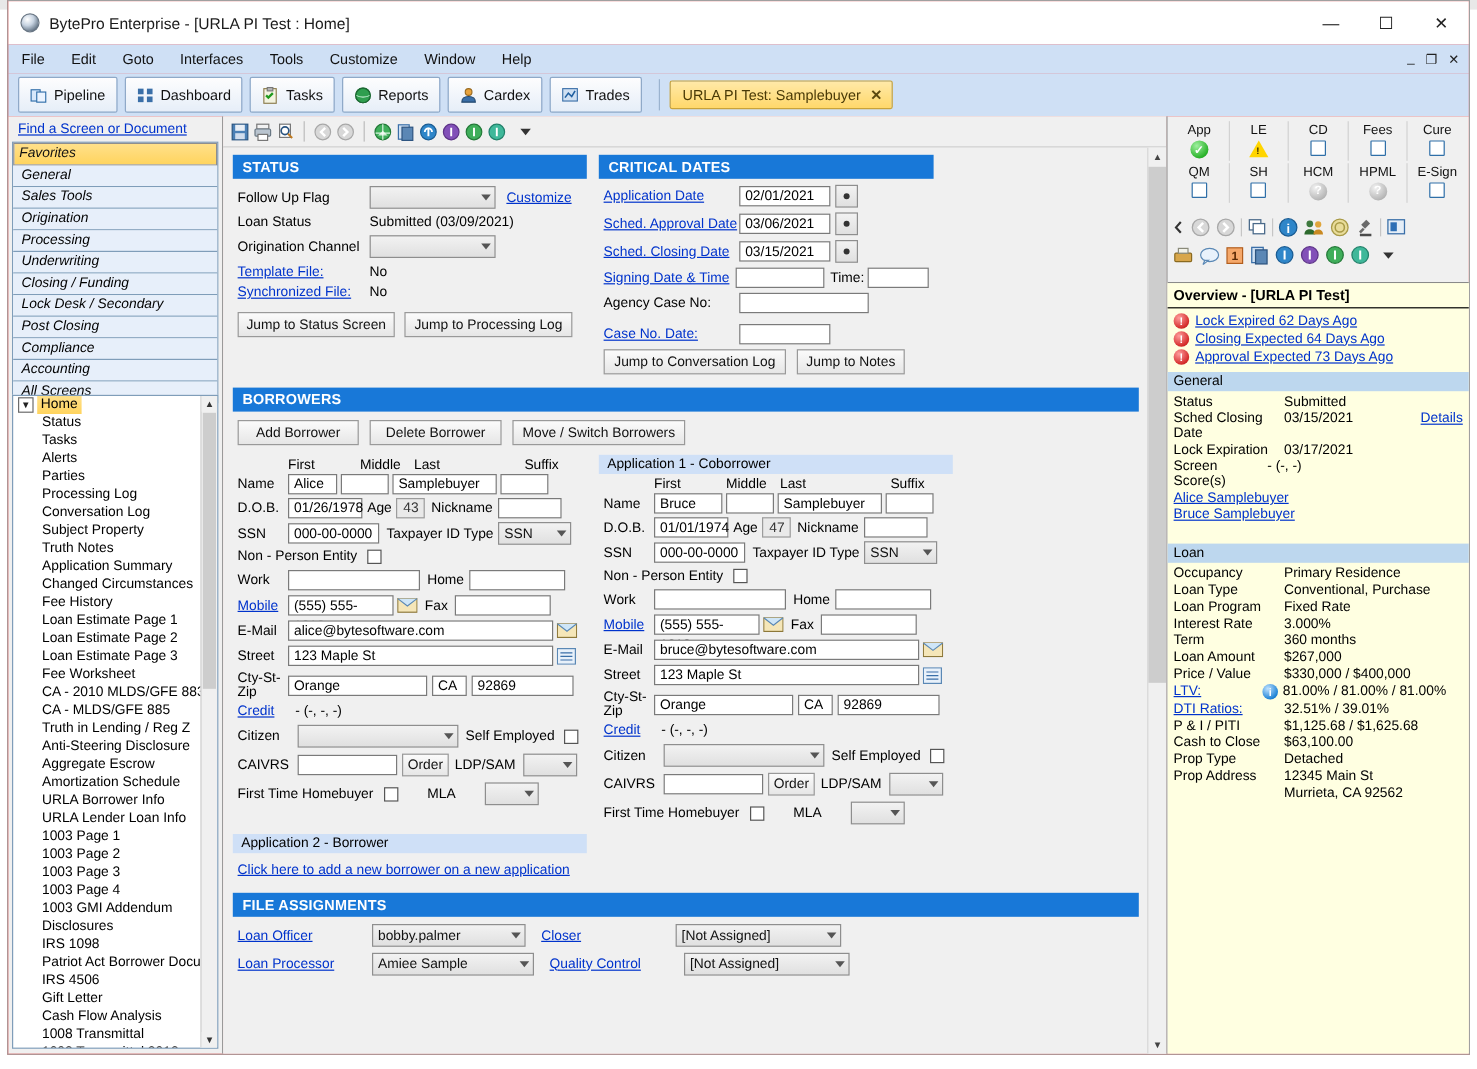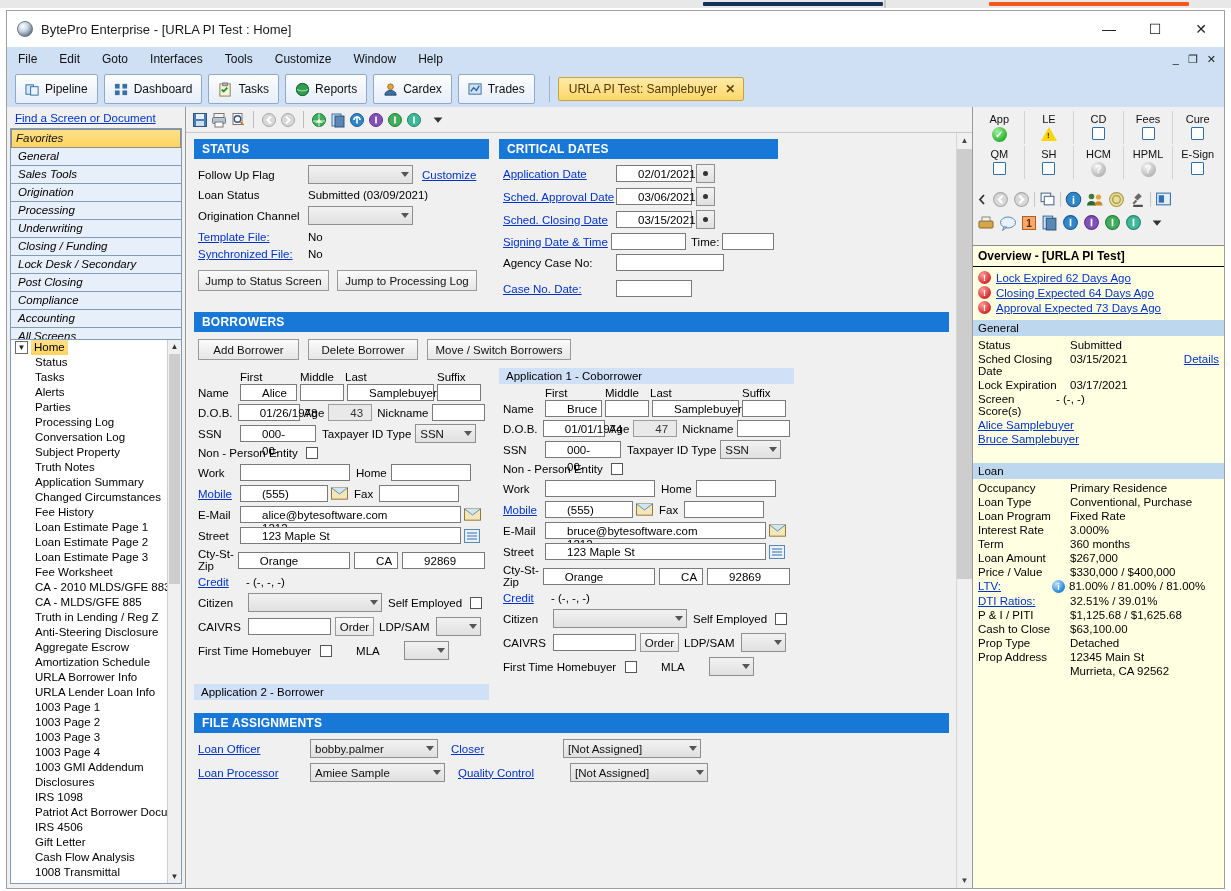--- a/index.html
+++ b/index.html
@@ -13,21 +13,21 @@
   }
   .app{position:relative;width:1231px;height:891px;box-sizing:border-box;}
 
   
   .chrome-strip{position:absolute;top:0;left:0;width:1231px;height:8px;background:#e8e8e8;}
   .chrome-tab-navy{position:absolute;top:2px;left:703px;width:180px;height:4px;background:#16305c;border-radius:1px;}
   .chrome-tab-orange{position:absolute;top:2px;left:989px;width:200px;height:4px;background:#f4571c;border-radius:1px;}
   .chrome-sep{position:absolute;top:0;left:884px;width:2px;height:8px;background:#c6c6c6;}
 
   
-  .winframe{position:absolute;top:10px;left:6px;width:1219px;height:879px;border:1px solid #a0a0a0;background:#ef4444;box-sizing:border-box;}
+  .winframe{position:absolute;top:0;left:6px;width:1219px;height:879px;border:1px solid #a0a0a0;background:#ef4444;box-sizing:border-box;}
 
   
   .titlebar{position:absolute;top:0;left:0;right:0;height:36px;background:#ffffff;display:flex;align-items:center;}
   .title-icon{width:16px;height:16px;margin-left:10px;margin-right:8px;border-radius:50%;
     background:radial-gradient(circle at 35% 30%, #ffffff 0%, #c8d4e2 38%, #6b7b8c 75%, #3c4651 100%);
     border:1px solid #6a7785;box-sizing:border-box;}
   .title-text{font-size:13px;color:#1a1a1a;}
   .win-btns{margin-left:auto;display:flex;height:36px;}
   .win-btn{width:46px;height:36px;display:flex;align-items:center;justify-content:center;font-size:14px;color:#222;}
 
@@ -80,21 +80,21 @@
   .msb-thumb{position:absolute;top:16px;left:0;right:0;height:430px;background:#cdcdcd;}
 
   .inner{position:absolute;top:0;left:0;right:15px;bottom:0;padding:6px 8px 0 8px;box-sizing:border-box;}
 
   .secbar{background:#1878d8;color:#fff;font-weight:bold;font-size:12px;padding:3px 8px;letter-spacing:.2px;}
   .subbar{background:#cfe0f7;color:#000;font-size:11.5px;padding:2px 7px;}
 
   .row{display:flex;align-items:center;}
   .lbl{font-size:11.5px;color:#000;}
   .lnk{font-size:11.5px;color:#0033cc;text-decoration:underline;cursor:pointer;}
-  .inp{border:1px solid #7a7a7a;background:#fff;height:17px;line-height:17px;font-size:11.5px;padding:0 21px;box-sizing:border-box;font-family:"Liberation Sans",sans-serif;color:#000;}
+  .inp{border:1px solid #7a7a7a;background:#fff;height:17px;line-height:17px;font-size:11.5px;padding:0 4px;box-sizing:border-box;font-family:"Liberation Sans",sans-serif;color:#000;}
   .inp.ro{background:#e9e9e9;border:1px solid #9c9c9c;color:#333;text-align:center;}
   .sel{border:1px solid #8e8e8e;background:linear-gradient(#f2f2f2,#e0e0e0);height:19px;box-sizing:border-box;display:flex;align-items:center;justify-content:space-between;padding:0 3px 0 4px;font-size:11.5px;color:#111;}
   .sel .cv{height:0;width:0;border-left:4px solid transparent;border-right:4px solid transparent;border-top:5px solid #555;margin-left:4px;}
   .btn{border:1px solid #999;background:linear-gradient(#fbfbfb,#e6e6e6);height:21px;display:flex;align-items:center;justify-content:center;font-size:11.5px;color:#111;box-sizing:border-box;}
   .cbx{width:12px;height:12px;border:1px solid #555;background:#fff;box-sizing:border-box;}
   .dotbtn{width:19px;height:19px;border:1px solid #8e8e8e;background:linear-gradient(#f2f2f2,#e0e0e0);display:flex;align-items:center;justify-content:center;box-sizing:border-box;}
   .dotbtn i{width:5px;height:5px;background:#333;border-radius:50%;display:block;}
 
   .panelcols{display:flex;gap:10px;}
 
@@ -452,20 +452,24 @@
                   <span class="inp" style="width:52px;margin-left:3px"></span>
                 </div>
                 <div class="row" style="margin-bottom:9px">
                   <span class="lbl" style="width:113px">Agency Case No:</span>
                   <span class="inp" style="width:108px"></span>
                 </div>
                 <div class="row" style="margin-bottom:4px">
                   <span class="lnk" style="width:113px">Case No. Date:</span>
                   <span class="inp" style="width:76px"></span>
                 </div>
+                <div class="row" style="gap:9px">
+                  <span class="btn" style="width:152px">Jump to Conversation Log</span>
+                  <span class="btn" style="width:90px">Jump to Notes</span>
+                </div>
               </div>
             </div>
           </div>
 
           <div style="margin-top:11px">
             <div class="secbar">BORROWERS</div>
             <div class="row" style="gap:9px;padding:7px 4px 8px 4px">
               <span class="btn" style="width:101px">Add Borrower</span>
               <span class="btn" style="width:110px">Delete Borrower</span>
               <span class="btn" style="width:144px">Move / Switch Borrowers</span>
@@ -476,21 +480,21 @@
               <div style="width:295px">
                 <div style="padding:3px 4px 0 4px">
                   <div class="row" style="padding-left:42px;margin-bottom:1px">
                     <span class="lbl" style="width:60px">First</span>
                     <span class="lbl" style="width:45px">Middle</span>
                     <span class="lbl" style="width:92px">Last</span>
                     <span class="lbl">Suffix</span>
                   </div>
                   <div class="row" style="margin-bottom:3px">
                     <span class="lbl" style="width:42px">Name</span>
-                    <span class="inp" style="width:57px">Alice</span>
+                    <span class="inp" style="width:41px">Alice</span>
                     <span class="inp" style="width:40px;margin-left:3px"></span>
                     <span class="inp" style="width:87px;margin-left:3px">Samplebuyer</span>
                     <span class="inp" style="width:40px;margin-left:3px"></span>
                   </div>
                   <div class="row" style="margin-bottom:3px">
                     <span class="lbl" style="width:42px">D.O.B.</span>
                     <span class="inp" style="width:62px">01/26/1978</span>
                     <span class="lbl" style="margin-left:4px">Age</span>
                     <span class="inp ro" style="width:24px;margin-left:4px">43</span>
                     <span class="lbl" style="margin-left:5px">Nickname</span>
@@ -700,20 +704,23 @@
                         <span></span>
                         <span class="cv"></span>
                       </span>
                   </div>
                 </div>
               </div>
             </div>
 
             <div style="width:295px;margin-top:2px">
               <div class="subbar">Application 2 - Borrower</div>
+            </div>
+            <div style="padding:8px 4px 0 4px">
+              <span class="lnk">Click here to add a new borrower on a new application</span>
             </div>
           </div>
 
           <div style="margin-top:13px">
             <div class="secbar">FILE ASSIGNMENTS</div>
             <div style="padding:6px 4px 0 4px">
               <div class="row" style="margin-bottom:5px">
                 <span class="lnk" style="width:112px">Loan Officer</span>
                 <span class="sel" style="width:128px">
                     <span>bobby.palmer</span>

